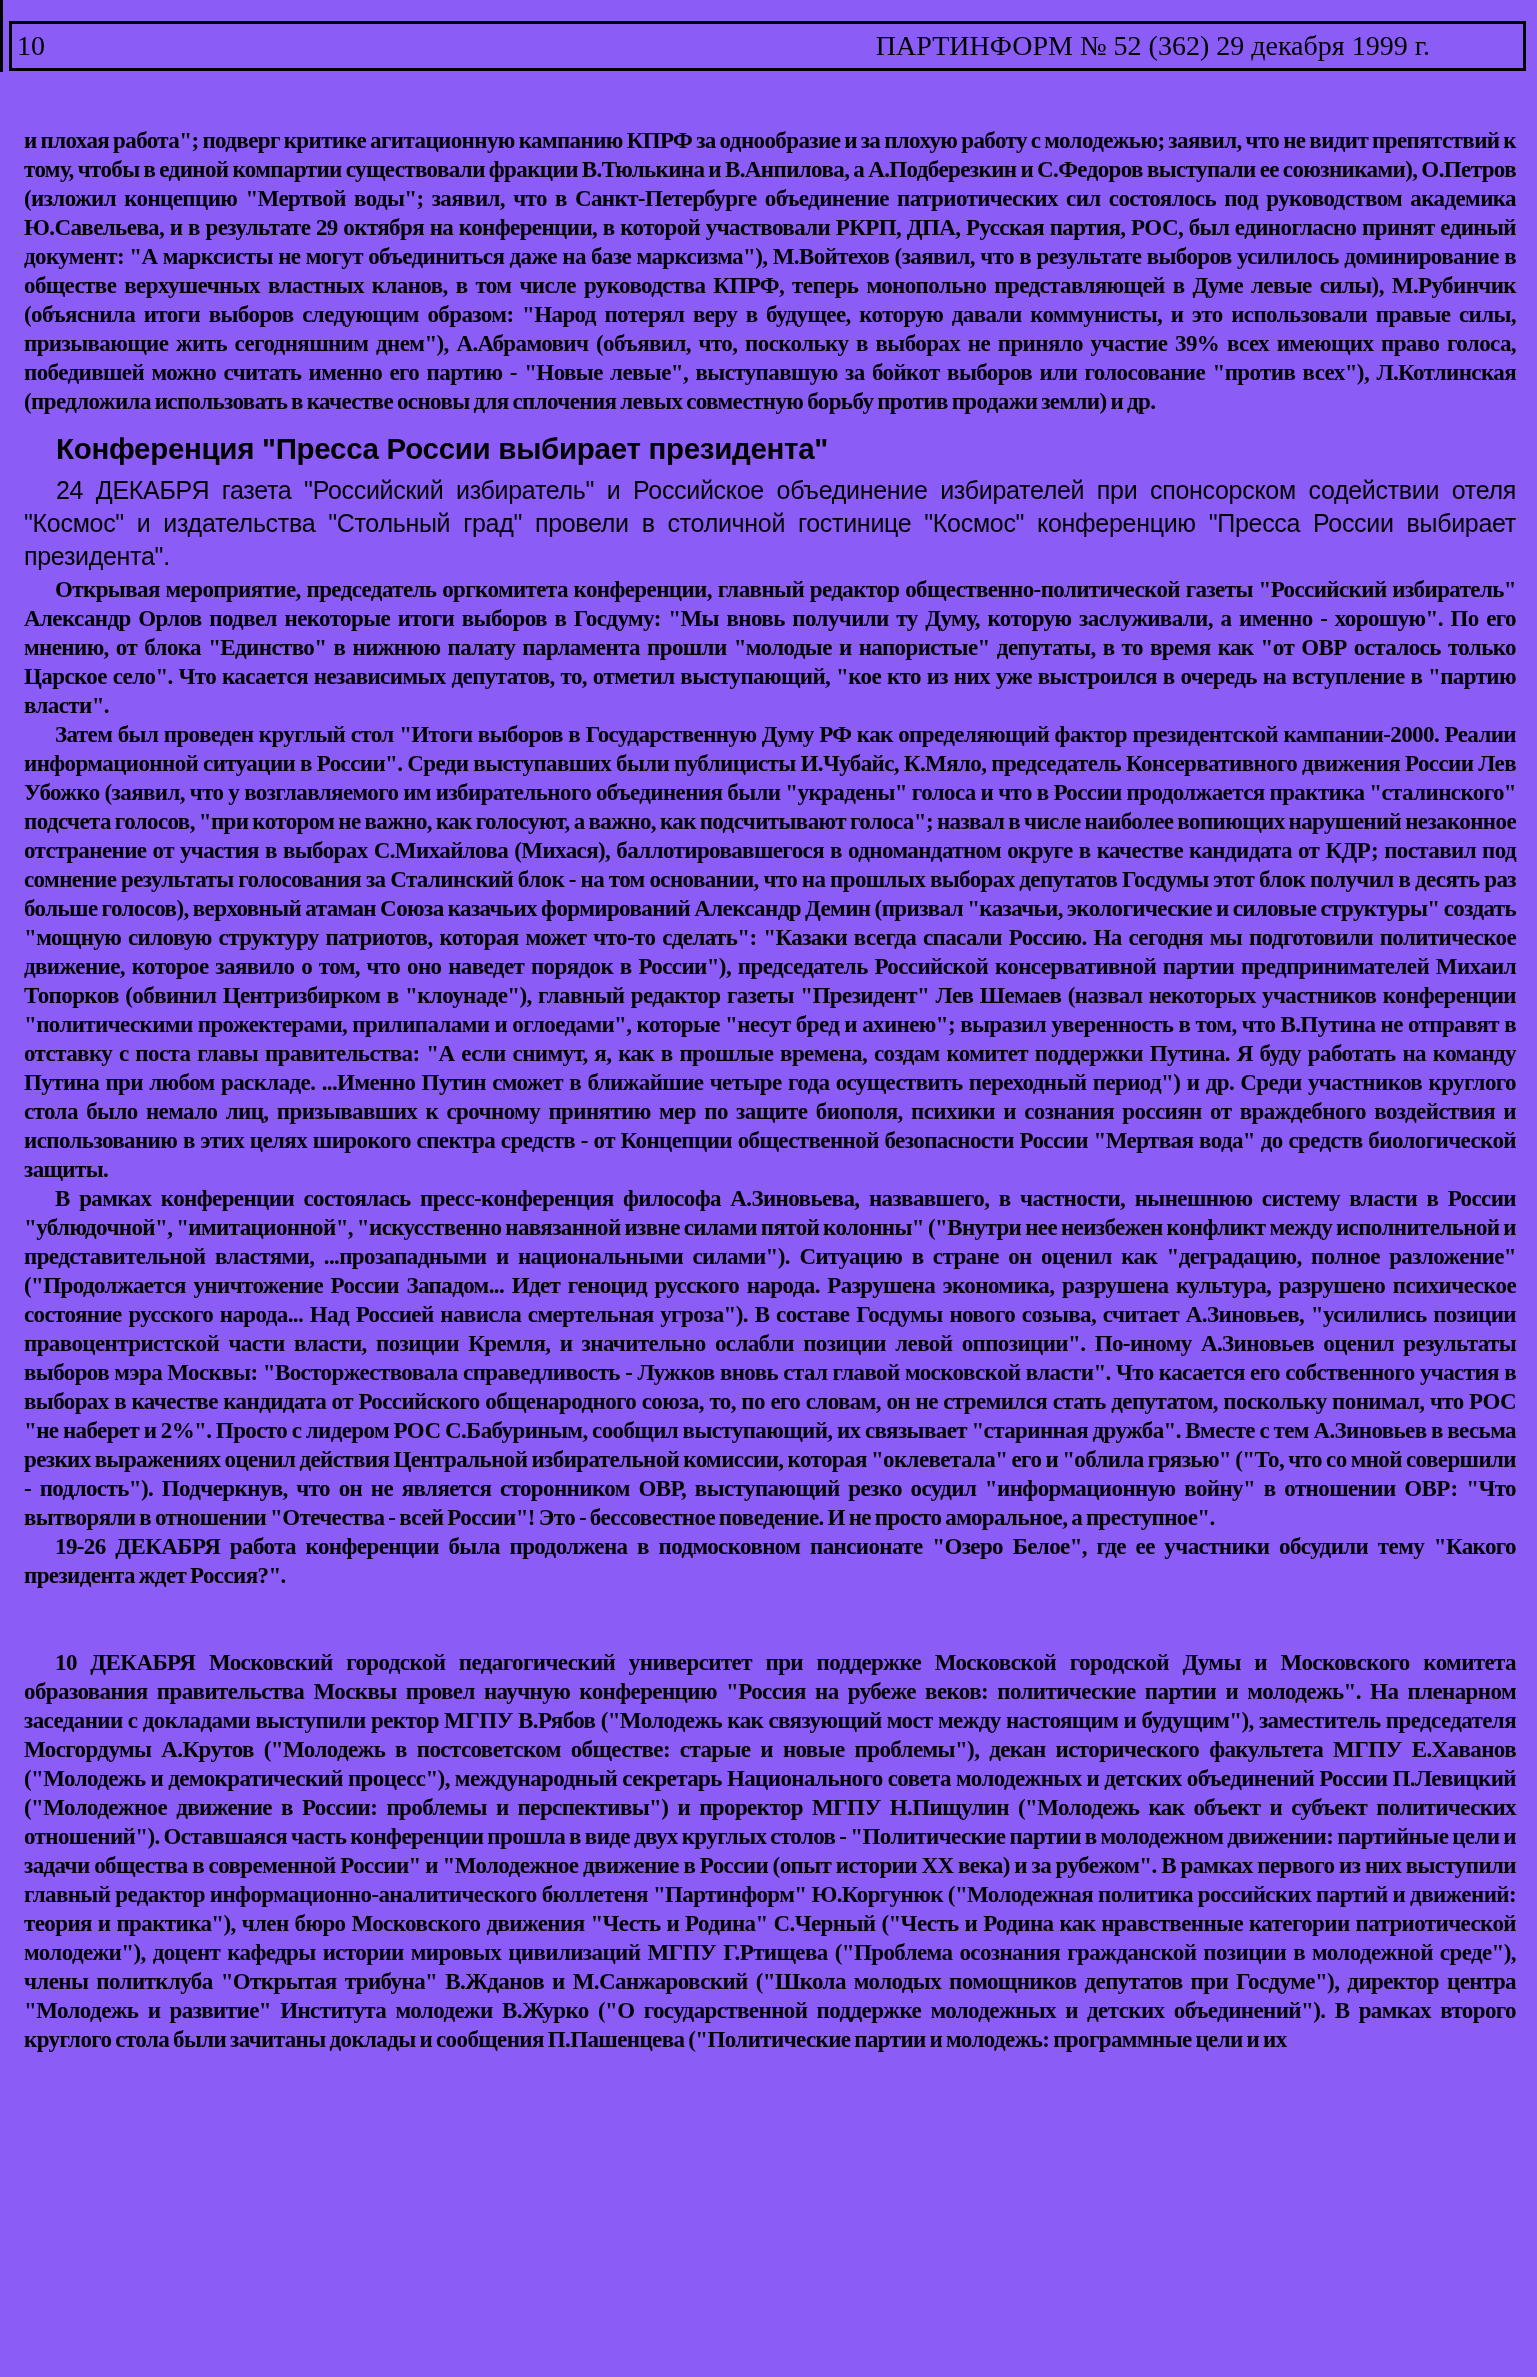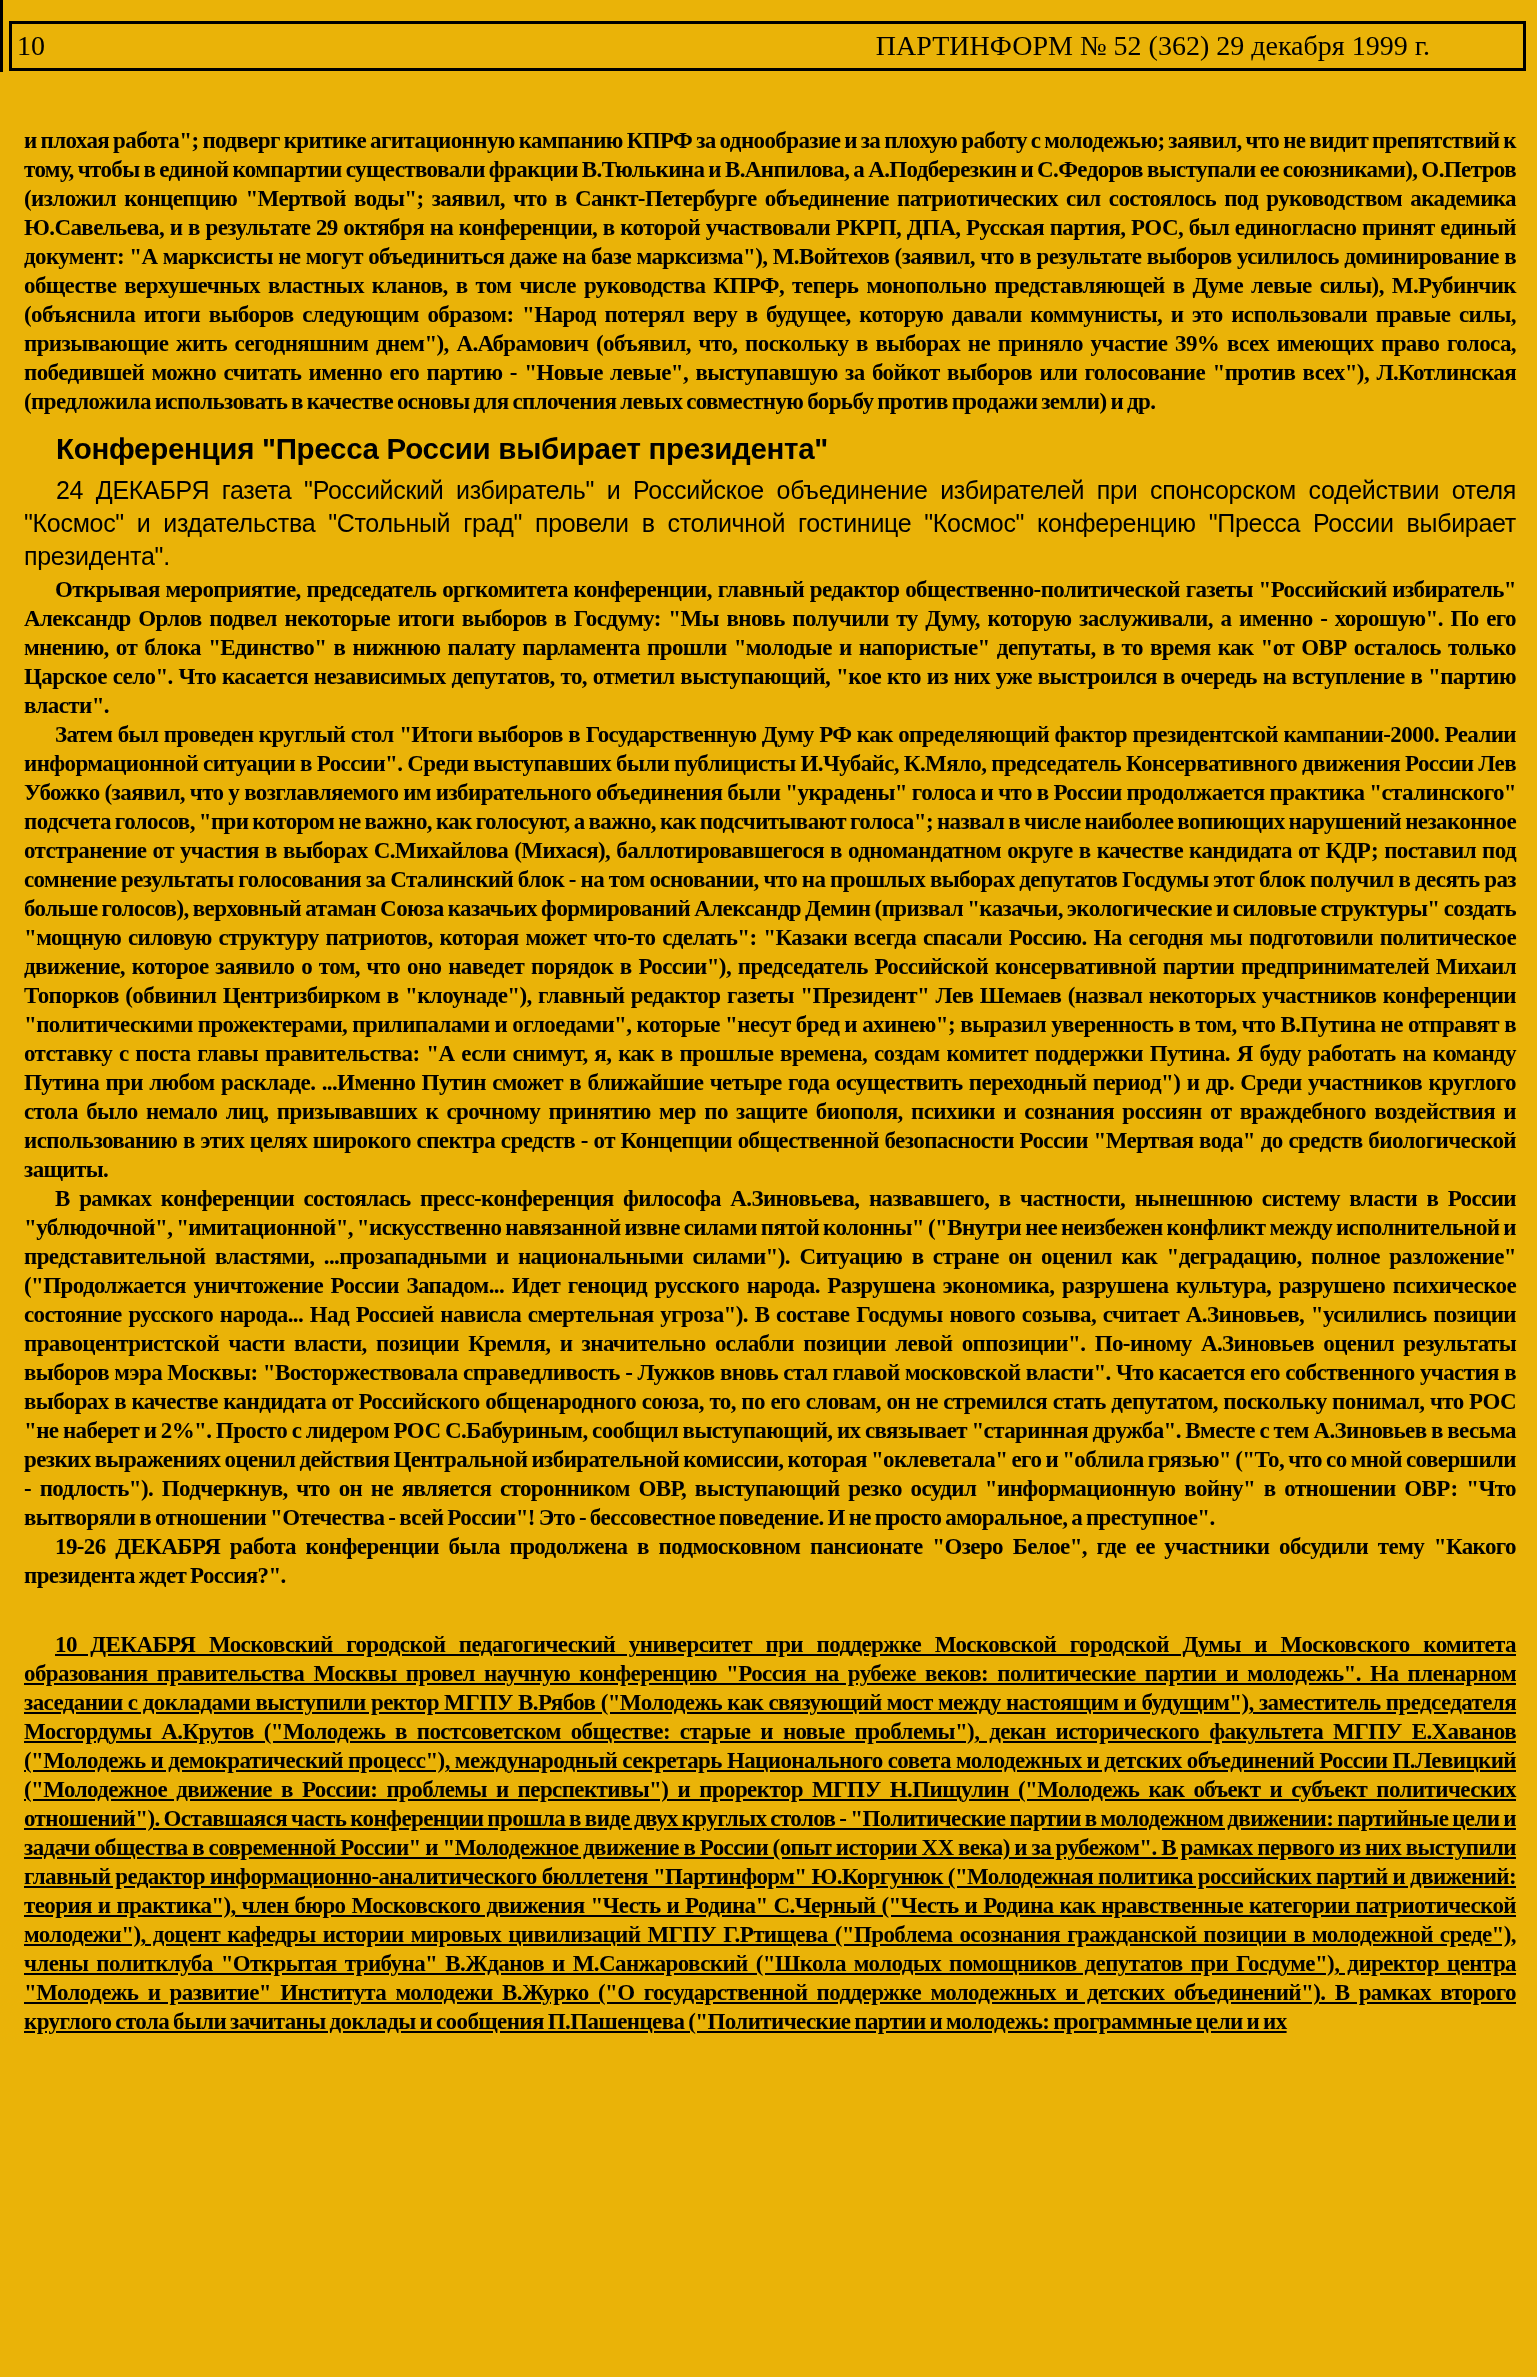--- a/index.html
+++ b/index.html
@@ -1,20 +1,20 @@
 <!DOCTYPE html>
 <html style="font-size:10.2px"><head>
 <meta charset="utf-8">
 <style>
   html, body { margin: 0; padding: 0; }
   .page {
     position: relative;
     width: 1537px;
     height: 2377px;
-    background: #eab308;
+    background: #8b5cf6;
     color: #000000;
     overflow: hidden;
   }
   .scan-artifact {
     position: absolute;
     left: 0; top: 0;
     width: 3.2px; height: 72px;
     background: #000000;
   }
   .header-box {
@@ -71,21 +71,21 @@
   .sans {
     font-family: "Liberation Sans", sans-serif;
     font-weight: 400;
     font-size: 25px;
     line-height: 33px;
     letter-spacing: -0.3px;
     word-spacing: 0;
     text-indent: 32px;
     margin-bottom: 2.6px;
   }
-  .gap-before { margin-top: 40px; text-decoration: underline; }
+  .gap-before { margin-top: 58px; }
 </style>
 </head>
 <body>
 
 <div class="page">
 
   <div class="scan-artifact"></div>
 
   <div class="header-box">
     <span class="page-num">10</span>

